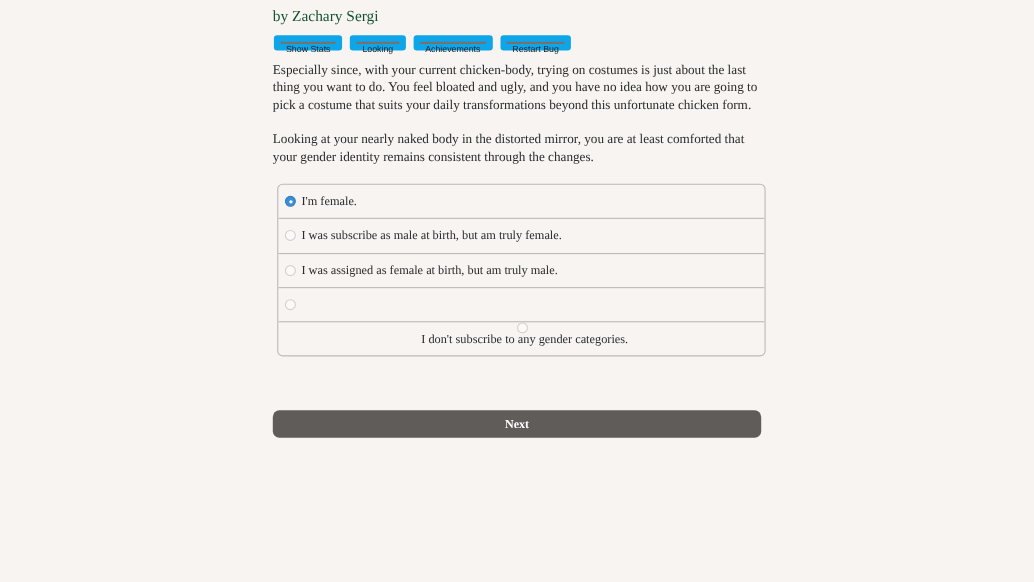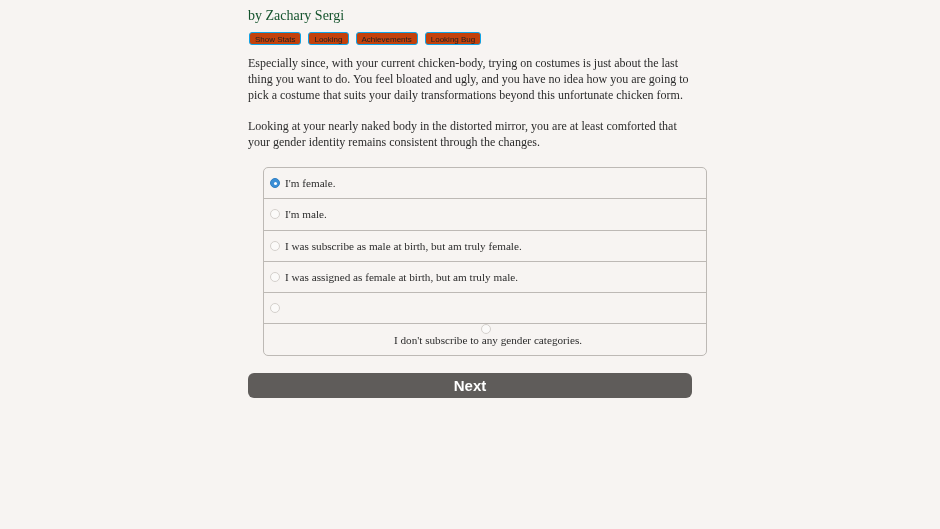--- a/index.html
+++ b/index.html
@@ -32,22 +32,22 @@
       position: absolute;
       top: 32px;
       left: 1px;
       display: flex;
       gap: 7px;
     }
     .tool-btn {
       font-family: "Liberation Sans", "DejaVu Sans", sans-serif;
       font-size: 8px;
       color: #222;
-      background: #c2410c;
-      border: 1px solid #0ea5e9;
+      background: #737373;
+      border: 6px solid #0ea5e9;
       border-radius: 3px;
       padding: 1px 5px 1px 5px;
       height: 13px;
       line-height: 11px;
       box-sizing: border-box;
       white-space: nowrap;
       cursor: pointer;
       text-align: right;
     }
     .story {
@@ -58,21 +58,21 @@
       font-size: 12px;
       line-height: 15.8px;
       color: #2b2b2b;
     }
     .story p {
       margin: 0 0 15.5px 0;
     }
     .choices {
       position: absolute;
       top: 167px;
-      left: 15px;
+      left: 4px;
       width: 442px;
       border: 1px solid #bdb9b5;
       border-radius: 5px;
       background: #f7f4f2;
       overflow: hidden;
     }
     .choice {
       height: 30.3px;
       border-bottom: 1px solid #bdb9b5;
       display: flex;
@@ -112,55 +112,51 @@
     }
     .next-btn {
       position: absolute;
       top: 373px;
       left: 0;
       width: 444px;
       height: 25px;
       background: #5f5c5a;
       border-radius: 6px;
       color: #ffffff;
-      font-family: Liberation Sans, sans-serif;
+      font-family: Liberation Serif, serif;
       font-weight: bold;
-      font-size: 15px;
+      font-size: 11px;
       display: flex;
       align-items: center;
       justify-content: center;
       cursor: pointer;
     }
   </style>
 </head>
 <body>
 
 <div class="container">
   <div class="byline">by Zachary Sergi</div>
 
   <div class="toolbar">
     <button class="tool-btn">Show Stats</button>
     <button class="tool-btn">Looking</button>
     <button class="tool-btn">Achievements</button>
-    <button class="tool-btn">Looking Bug</button>
+    <button class="tool-btn">Restart Bug</button>
   </div>
 
   <div class="story">
     <p>Especially since, with your current chicken-body, trying on costumes is just about the last thing you want to do. You feel bloated and ugly, and you have no idea how you are going to pick a costume that suits your daily transformations beyond this unfortunate chicken form.</p>
     <p>Looking at your nearly naked body in the distorted mirror, you are at least comforted that your gender identity remains consistent through the changes.</p>
   </div>
 
   <div class="choices">
     <label class="choice">
       <span class="radio checked"></span>
       <span>I'm female.</span>
-    </label>
-    <label class="choice">
-      <span class="radio"></span>
-      <span>I'm male.</span>
     </label>
     <label class="choice">
       <span class="radio"></span>
       <span>I was subscribe as male at birth, but am truly female.</span>
     </label>
     <label class="choice">
       <span class="radio"></span>
       <span>I was assigned as female at birth, but am truly male.</span>
     </label>
     <label class="choice">

